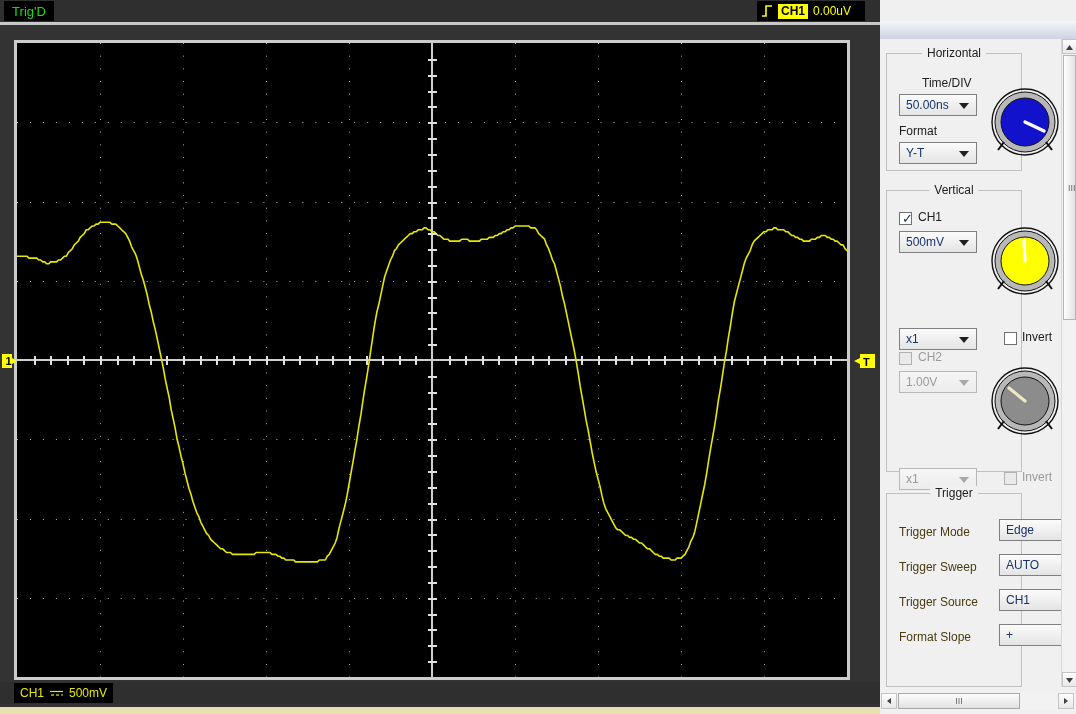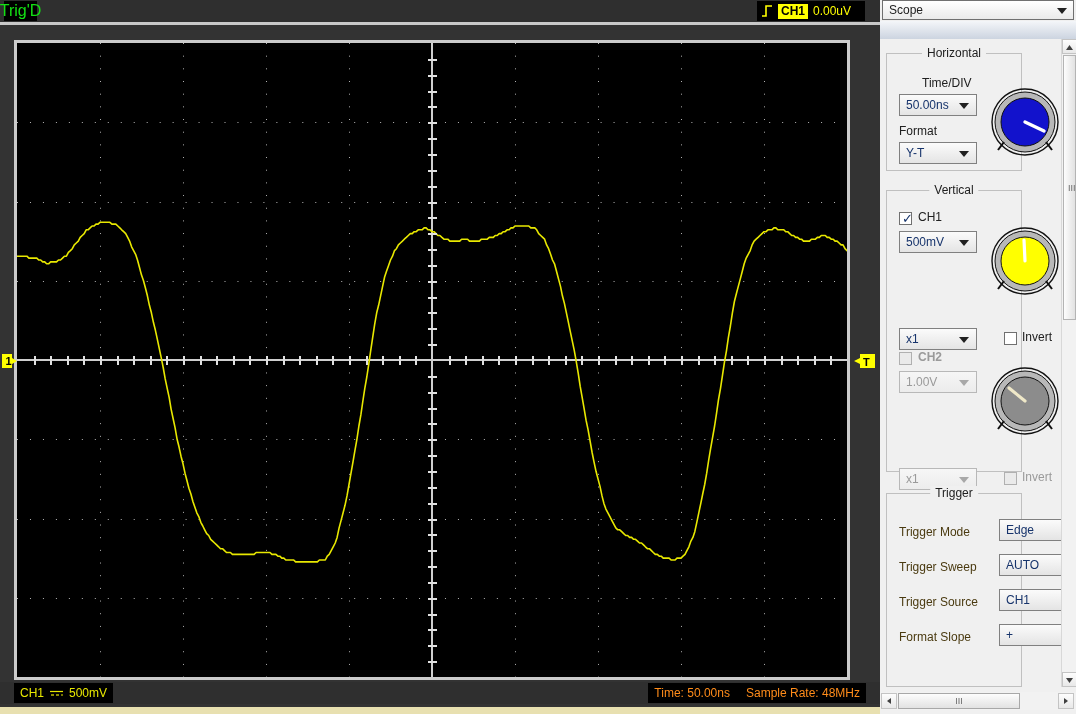--- a/index.html
+++ b/index.html
@@ -15,23 +15,23 @@
   
   #scope-area {
     position: absolute; left: 0; top: 0; width: 880px; height: 714px;
     background: #333333;
   }
   #topbar {
     position: absolute; left: 0; top: 0; width: 880px; height: 22px;
     background: #2f2f2f;
   }
   #trig-status {
-    position: absolute; left: 4px; top: 1px; width: 33px; height: 20px;
+    position: absolute; left: 4px; top: 1px; width: 50px; height: 20px;
     background: #000; display: flex; align-items: center; justify-content: center;
-    color: #14e014; font-size: 16px; font-family: "Liberation Sans", sans-serif;
+    color: #14e014; font-size: 13px; font-family: "Liberation Sans", sans-serif;
   }
   #trig-info {
     position: absolute; left: 757px; top: 1px; width: 108px; height: 20px;
     background: #000; display: flex; align-items: center; gap: 5px;
     padding: 0 4px;
   }
   #trig-edge-icon { width: 12px; height: 14px; flex: 0 0 auto; }
   #trig-ch {
     background: #ffff00; color: #000; font-size: 12px; font-weight: bold;
     padding: 0px 3px; line-height: 15px;
@@ -358,34 +358,26 @@
       <div id="ch1-status">
         <span>CH1</span>
         <svg id="coupling-icon" viewBox="0 0 13 8">
           <line x1="0" y1="2.5" x2="13" y2="2.5" stroke="#e8e800" stroke-width="1.2"></line>
           <line x1="1" y1="6" x2="4" y2="6" stroke="#e8e800" stroke-width="1.2"></line>
           <line x1="6" y1="6" x2="9" y2="6" stroke="#e8e800" stroke-width="1.2"></line>
           <line x1="11" y1="6" x2="13" y2="6" stroke="#e8e800" stroke-width="1.2"></line>
         </svg>
         <span>500mV</span>
       </div>
-      <div id="time-status">
-        <span>Time: 50.00ns</span>
-        <span>Sample Rate: 48MHz</span>
-      </div>
     </div>
     <div id="bot-accent"></div>
   </div>
 
   <div id="right-panel">
 
-    <div id="scope-select">
-      <span>Scope</span>
-      <span class="arrow"></span>
-    </div>
     <div id="panel-head"></div>
 
     <div id="panel-body">
 
       <div class="group" style="top:14px; height:118px;">
         <div class="group-title">Horizontal</div>
 
         <div class="fieldlabel" style="left:12px; top:22px;margin-left:23px;">Time/DIV</div>
         <div class="combo" style="left:12px; top:40px; width:78px;">
           <span>50.00ns</span>
@@ -428,21 +420,21 @@
           <line x1="59" y1="58" x2="65" y2="66" stroke="#111" stroke-width="2"></line>
         </svg>
         <div class="combo" style="left:12px; top:137px; width:78px;">
           <span>x1</span>
           <span class="arrow"></span>
         </div>
         <div class="cbox" style="left:117px; top:141px;"></div>
         <div class="cbl" style="left:135px; top:139px;">Invert</div>
 
         <div class="cbox disabled" style="left:12px; top:161px;"></div>
-        <div class="cbl disabled" style="left:31px; top:159px;font-weight:bold;">CH2</div>
+        <div class="cbl disabled" style="left:31px; top:159px;">CH2</div>
         <div class="combo disabled" style="left:12px; top:180px; width:78px;">
           <span>1.00V</span>
           <span class="arrow"></span>
         </div>
         <svg class="knob" style="left:100px; top:172px;" viewBox="0 0 76 76">
           <circle cx="38" cy="38" r="33" fill="none" stroke="#111" stroke-width="1.4"></circle>
           <circle cx="38" cy="38" r="30" fill="#b8b8b8" stroke="#111" stroke-width="1"></circle>
           <circle cx="38" cy="38" r="24" fill="#8c8c8c" stroke="#111" stroke-width="1"></circle>
           <line x1="38" y1="38" x2="22" y2="25" stroke="#efe8c8" stroke-width="3.2" stroke-linecap="round"></line>
           <line x1="17" y1="58" x2="11" y2="66" stroke="#111" stroke-width="2"></line>

